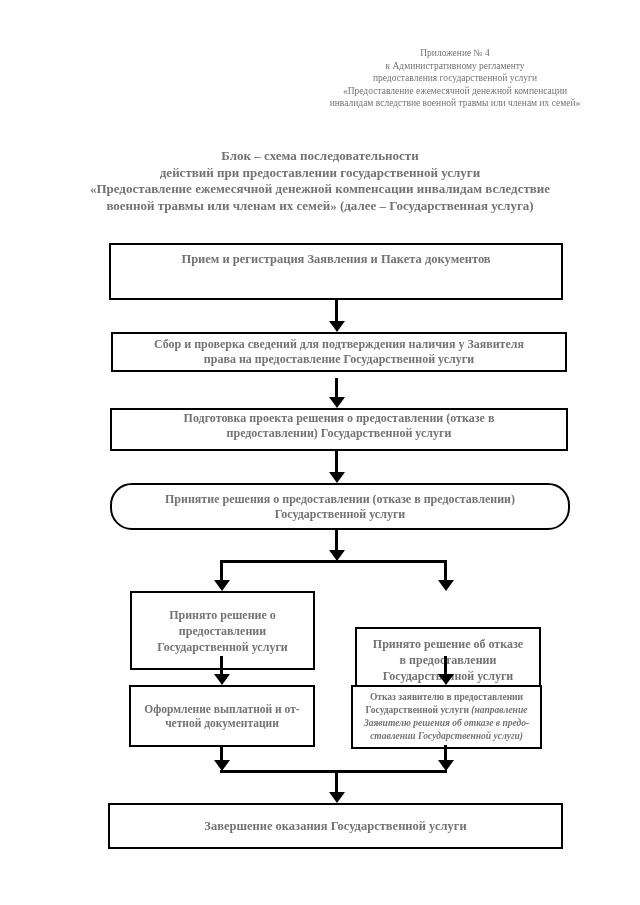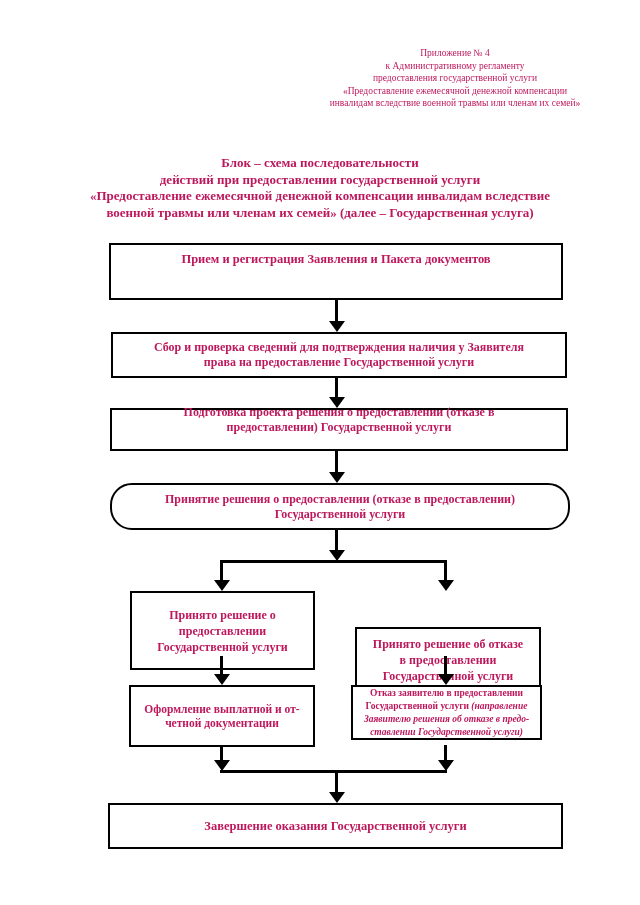--- a/index.html
+++ b/index.html
@@ -5,21 +5,21 @@
   html, body {
     margin: 0;
     padding: 0;
     background: #ffffff;
   }
   .page {
     position: relative;
     width: 640px;
     height: 905px;
     background: #ffffff;
-    color: #be185d;
+    color: #737373;
     font-family: "Liberation Serif", "DejaVu Serif", serif;
     overflow: hidden;
   }
   .appendix {
     position: absolute;
     left: 290px;
     top: 47px;
     width: 330px;
     text-align: center;
     font-size: 9.5px;
@@ -29,33 +29,32 @@
   .doc-title {
     position: absolute;
     left: 30px;
     top: 148px;
     width: 580px;
     text-align: center;
     font-weight: bold;
     font-size: 13px;
     line-height: 16.5px;
     white-space: pre-line;
-    margin-top: 7px;
   }
   .fbox {
     position: absolute;
     box-sizing: border-box;
     border: 2px solid #000000;
     background: #ffffff;
     display: flex;
     align-items: center;
     justify-content: center;
     text-align: center;
     font-weight: bold;
-    padding: 14px 6px;
+    padding: 8px 6px;
   }
   .fbox span { white-space: pre-line; }
   .fbox .note { font-style: italic; }
   .fbox .txtwrap { white-space: pre-line; }
   .top-align { align-items: flex-start; padding-top: 7px; }
   .vline {
     position: absolute;
     width: 3px;
     background: #000000;
   }
@@ -91,21 +90,21 @@
 
   <div class="fbox top-align" style="left:109px; top:243px; width:454px; height:57px; font-size:12.5px;">
     <span class="txtwrap">Прием и регистрация Заявления и Пакета документов</span>
   </div>
 
   <div>
     <div class="vline" style="left:335px; top:300px; height:21px;"></div>
     <div class="ah-down" style="left:329px; top:321px;"></div>
   </div>
 
-  <div class="fbox" style="left:111px; top:332px; width:456px; height:46px; font-size:12px; line-height:15px;">
+  <div class="fbox" style="left:111px; top:332px; width:456px; height:40px; font-size:12px; line-height:15px;">
     <span class="txtwrap">Сбор и проверка сведений для подтверждения наличия у Заявителя
 права  на предоставление Государственной услуги</span>
   </div>
 
   <div>
     <div class="vline" style="left:335px; top:378px; height:20px;"></div>
     <div class="ah-down" style="left:329px; top:397px;"></div>
   </div>
 
   <div class="fbox" style="left:110px; top:408px; width:458px; height:43px; font-size:12px; line-height:15px;align-items:flex-end;">
@@ -150,21 +149,21 @@
   </div>
   <div>
     <div class="vline" style="left:444px; top:656px; height:19px;"></div>
     <div class="ah-down" style="left:438px; top:674px;"></div>
   </div>
 
   <div class="fbox" style="left:129px; top:685px; width:186px; height:62px; font-size:11.5px; line-height:14px; flex-direction:row;">
     <span>Оформление выплатной и от-
 четной документации</span>
   </div>
-  <div class="fbox" style="left:351px; top:685px; width:191px; height:55px; font-size:9.5px; line-height:13px;">
+  <div class="fbox" style="left:351px; top:685px; width:191px; height:64px; font-size:9.5px; line-height:13px;">
     <span class="txtwrap"><span>Отказ заявителю в предоставлении
 Государственной услуги </span><span class="note">(направление
 Заявителю решения об отказе в предо-
 ставлении Государственной услуги)</span></span>
   </div>
 
   <div>
     <div class="vline" style="left:220px; top:747px; height:14px;"></div>
     <div class="ah-down" style="left:214px; top:760px;"></div>
     <div class="vline" style="left:444px; top:745px; height:16px;"></div>

